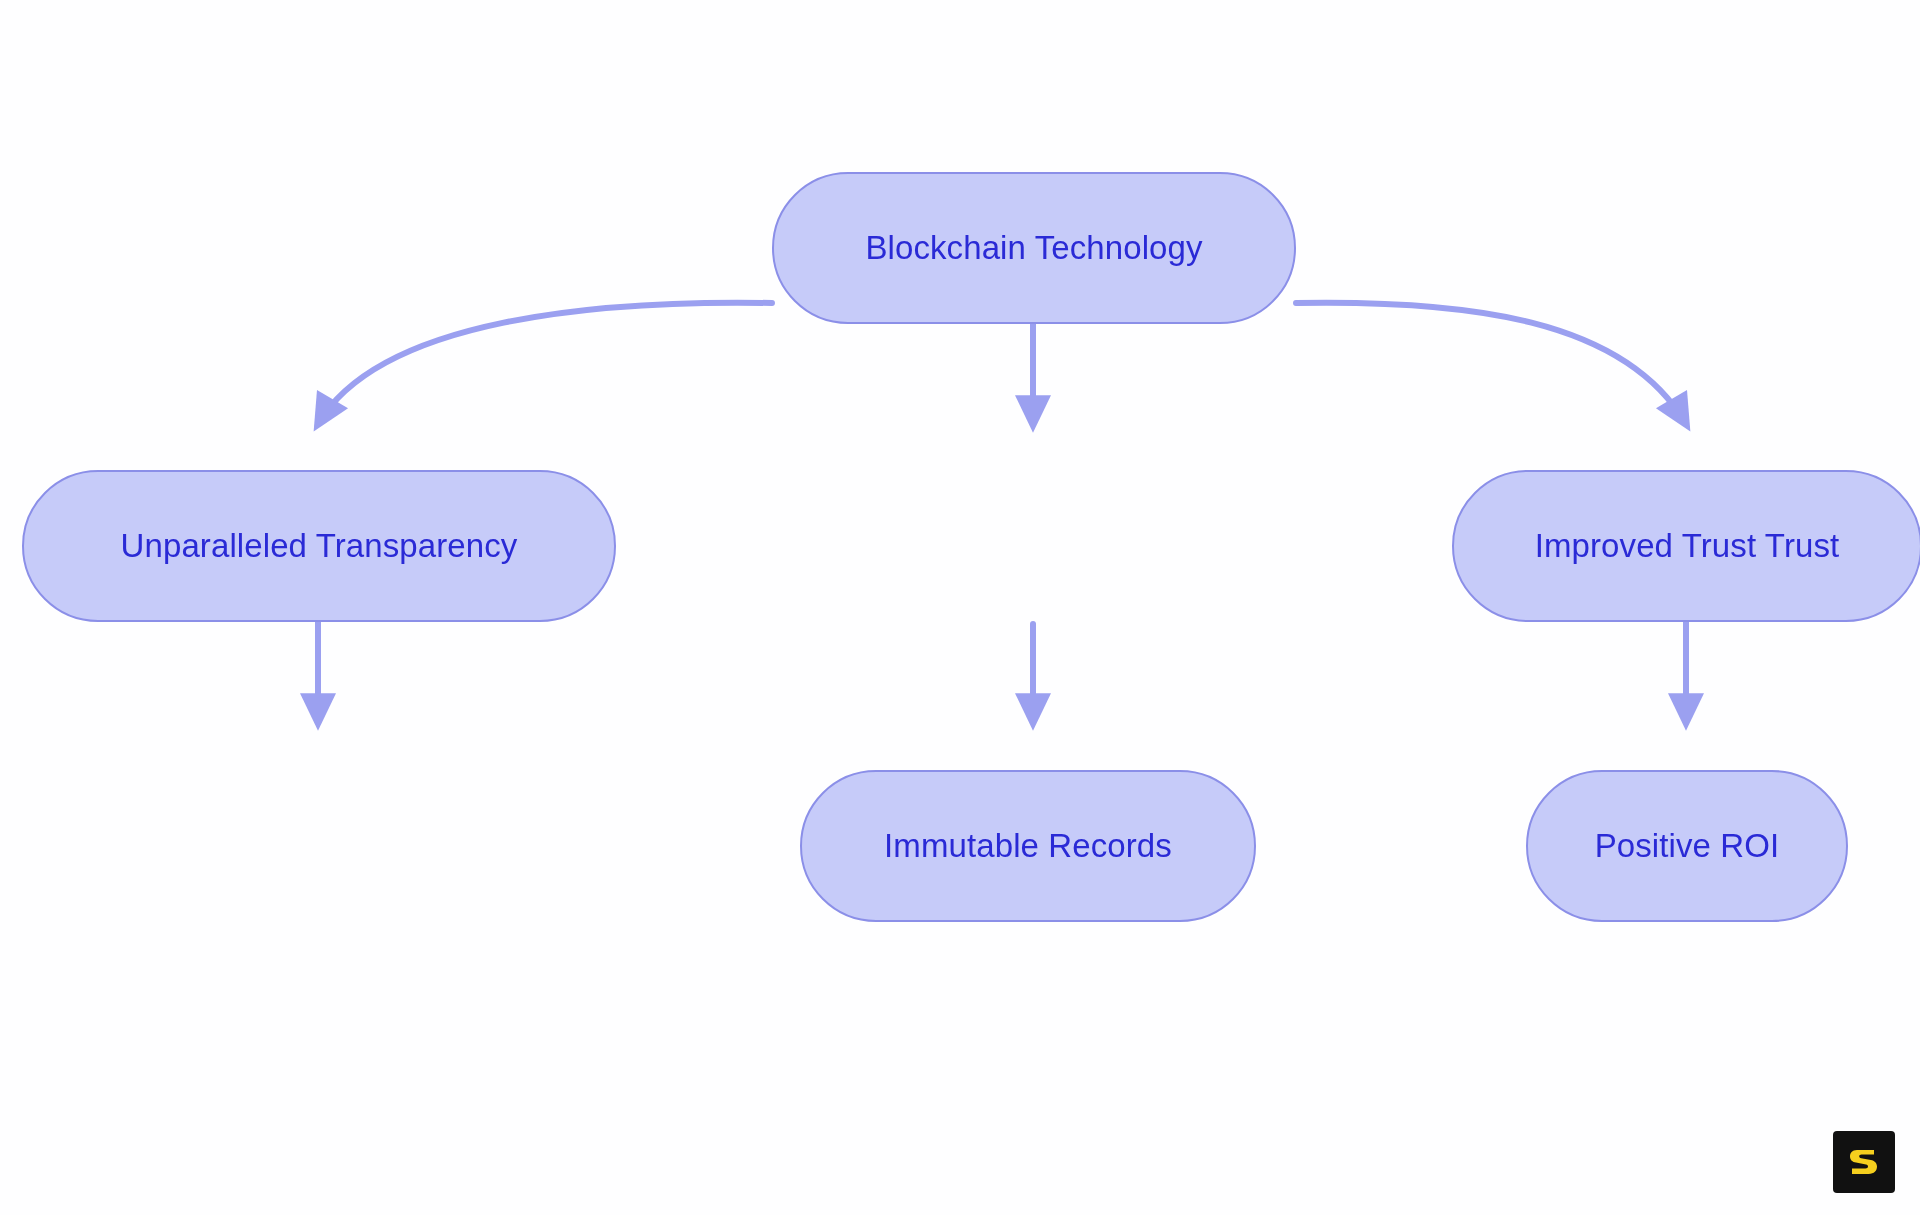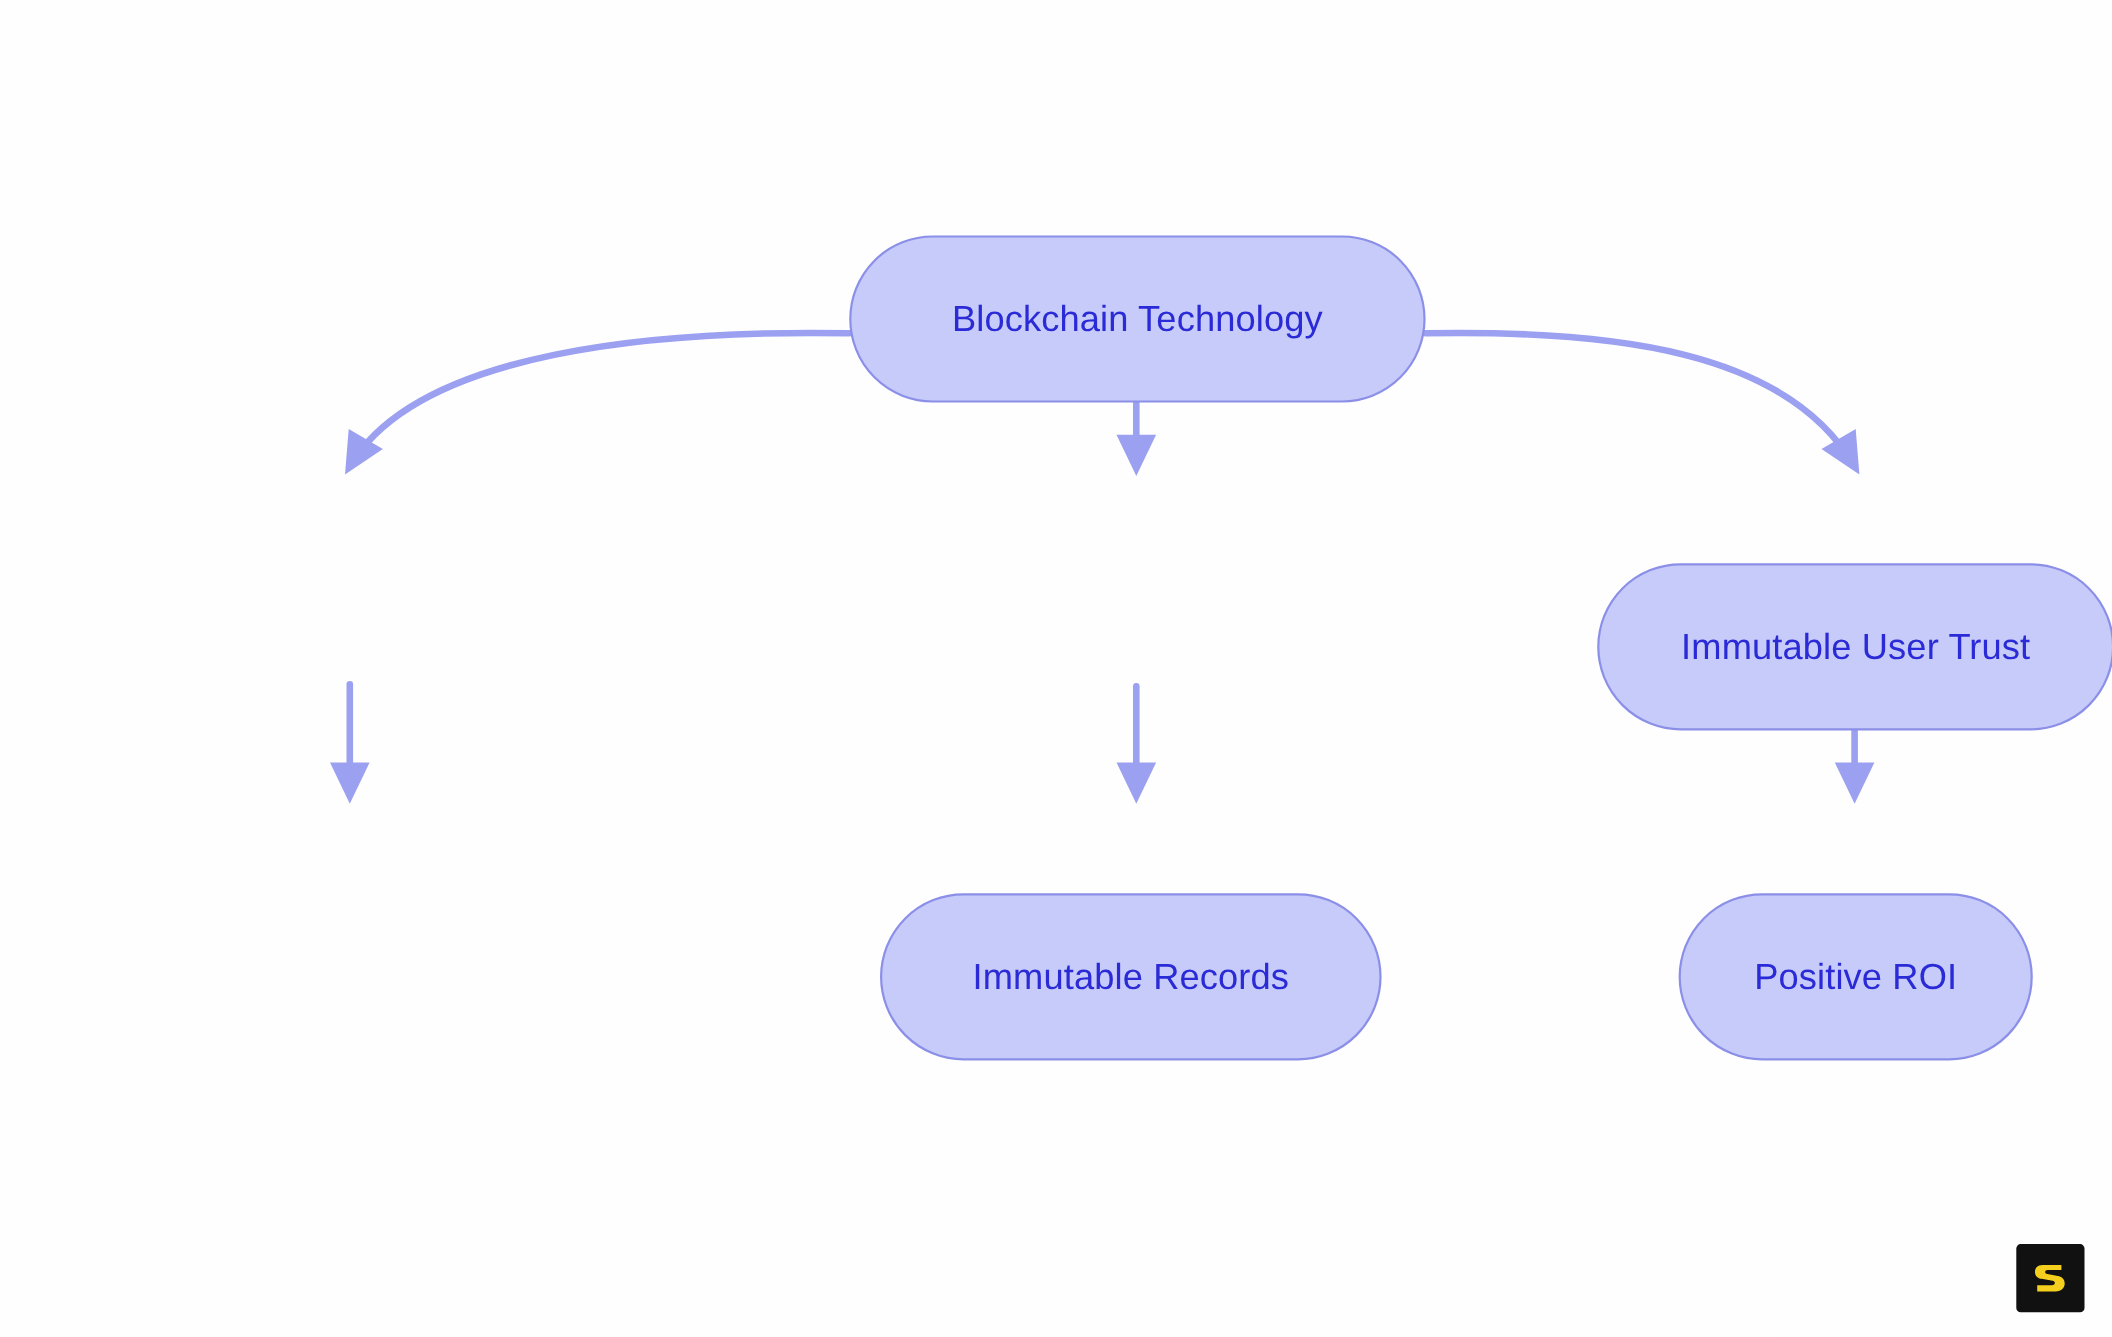--- a/index.html
+++ b/index.html
@@ -37,21 +37,20 @@
     align-items: center;
     justify-content: center;
     text-align: center;
     color: #2a2ad6;
     font-size: 33px;
     font-weight: 400;
     letter-spacing: 0.1px;
     line-height: 1.15;
     padding: 16px 26px;
     white-space: nowrap;
-    margin-top: 42px;
   }
   .node-label {
     display: block;
   }
   #watermark {
     position: absolute;
     left: 1833px;
     top: 1131px;
     width: 62px;
     height: 62px;
@@ -89,24 +88,27 @@
       <path d="M 1033 624 L 1033 722" marker-end="url(#arrow)"></path>
 
       <path d="M 1686 622 L 1686 722" marker-end="url(#arrow)"></path>
     </g>
   </svg>
 
   <div class="node" style="left:772px; top:172px; width:524px; height:152px;">
     <span class="node-label">Blockchain Technology</span>
   </div>
 
+  <div class="node" style="left:22px; top:470px; width:594px; height:152px;">
+    <span class="node-label">Unparalleled Transparency</span>
+  </div>
 
 
   <div class="node" style="left:1452px; top:470px; width:470px; height:152px;">
-    <span class="node-label">Immutable User Trust</span>
+    <span class="node-label">Improved Trust Trust</span>
   </div>
 
 
   <div class="node" style="left:1526px; top:770px; width:322px; height:152px;">
     <span class="node-label">Positive ROI</span>
   </div>
 
   <div class="node" style="left:800px; top:770px; width:456px; height:152px;">
     <span class="node-label">Immutable Records</span>
   </div>

